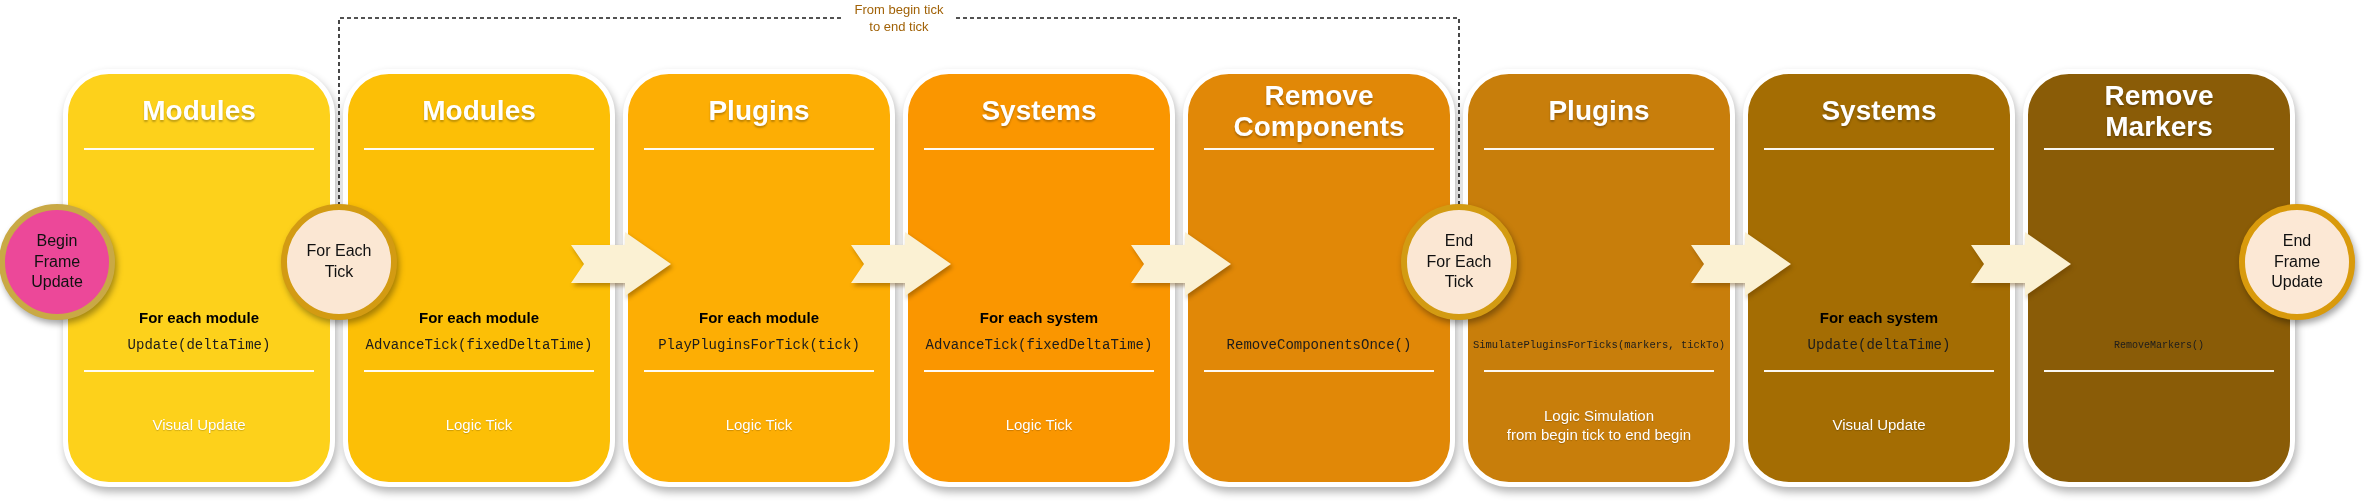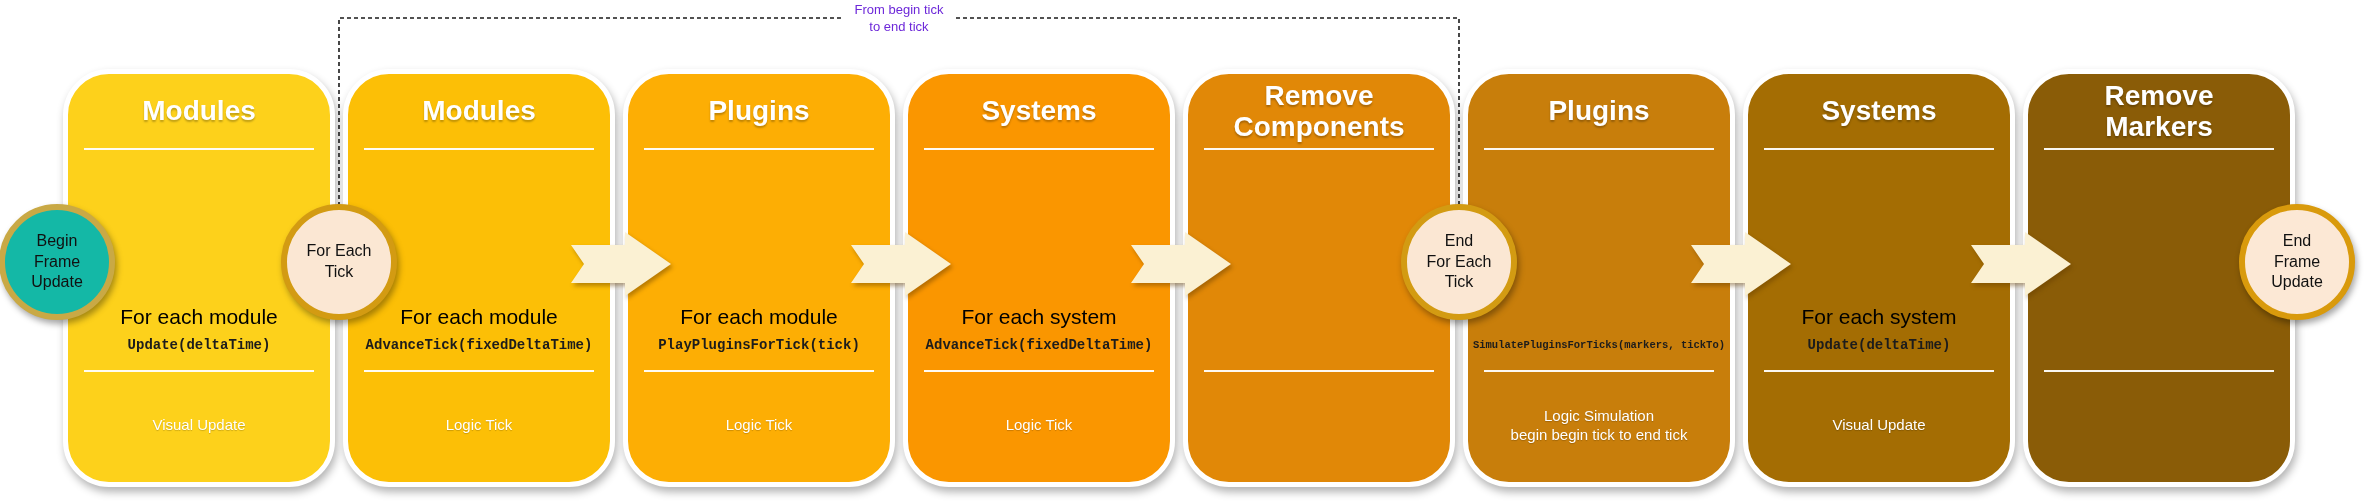--- a/index.html
+++ b/index.html
@@ -8,21 +8,21 @@
     width:2364px;height:503px;
     background:#ffffff;
     font-family:"Liberation Sans", sans-serif;
     overflow:hidden;
   }
   
   #connector-svg{position:absolute;left:0;top:0;z-index:4;}
   .connector-label{
     position:absolute;left:899px;top:2px;transform:translateX(-50%);
     z-index:5;background:#ffffff;padding:0 12px;
-    font-size:13px;line-height:1.3;color:#6d28d9;text-align:center;
+    font-size:13px;line-height:1.3;color:#a16207;text-align:center;
     white-space:pre-line;
   }
   
   .card{
     position:absolute;top:69px;width:262px;height:408px;
     border:5px solid #ffffff;border-radius:46px;
     box-shadow:2px 5px 8px rgba(0,0,0,0.30);
     z-index:1;
   }
   .c0{left:63px}.c1{left:343px}.c2{left:623px}.c3{left:903px}
@@ -33,28 +33,27 @@
     font-size:28px;font-weight:bold;color:#ffffff;
     text-shadow:0 2px 2px rgba(0,0,0,0.25);
     white-space:pre-line;text-align:center;line-height:1.12;
   }
   .sep{position:absolute;left:16px;right:16px;height:0;border-top:2px solid rgba(255,255,255,0.95);}
   .sep1{top:74px}
   .sep2{top:296px}
   .row-foreach{
     position:absolute;left:0;right:0;top:232px;height:22px;
     display:flex;align-items:center;justify-content:center;
-    font-size:21px;color:#000000;
+    font-size:15px;color:#000000;font-weight:bold;
   }
   .row-code{
     position:absolute;left:0;right:0;top:260px;height:22px;
     display:flex;align-items:center;justify-content:center;
     font-family:"Liberation Mono", monospace;font-size:14px;color:#1c1c1c;
     white-space:nowrap;
-    font-weight:bold;
   }
   .c5 .row-code{font-size:10.5px;}
   .c7 .row-code{font-size:10px;}
   .row-label{
     position:absolute;left:8px;right:8px;top:300px;bottom:6px;
     display:flex;align-items:center;justify-content:center;
     font-size:15px;color:#ffffff;text-align:center;line-height:1.3;
     text-shadow:0 1px 1px rgba(0,0,0,0.2);
     white-space:pre-line;
   }
@@ -120,67 +119,69 @@
     <div class="row-code">AdvanceTick(fixedDeltaTime)</div>
     <div class="sep sep2"></div>
     <div class="row-label">Logic Tick</div>
   </div>
 
   <div class="card c4" style="background-color: rgb(225, 136, 7);">
     <div class="card-title">Remove
 Components</div>
     <div class="sep sep1"></div>
     <div class="row-foreach"></div>
+    <div class="row-code">RemoveComponentsOnce()</div>
     <div class="sep sep2"></div>
   </div>
 
   <div class="card c5" style="background-color: rgb(200, 126, 11);">
     <div class="card-title">Plugins</div>
     <div class="sep sep1"></div>
     <div class="row-foreach"></div>
     <div class="row-code">SimulatePluginsForTicks(markers, tickTo)</div>
     <div class="sep sep2"></div>
     <div class="row-label">Logic Simulation
-begin begin tick to end tick</div>
+from begin tick to end begin</div>
   </div>
 
   <div class="card c6" style="background-color: rgb(164, 109, 3);">
     <div class="card-title">Systems</div>
     <div class="sep sep1"></div>
     <div class="row-foreach">For each system</div>
     <div class="row-code">Update(deltaTime)</div>
     <div class="sep sep2"></div>
     <div class="row-label">Visual Update</div>
   </div>
 
   <div class="card c7" style="background-color: rgb(138, 92, 7);">
     <div class="card-title">Remove
 Markers</div>
     <div class="sep sep1"></div>
     <div class="row-foreach"></div>
+    <div class="row-code">RemoveMarkers()</div>
     <div class="sep sep2"></div>
   </div>
 
   <svg class="arrow a0" viewBox="0 0 100 64">
     <polygon points="0,13 54,13 54,0 100,32 54,64 54,51 0,51 13,32" stroke-width="1" fill="#FBF1D3"></polygon>
   </svg>
   <svg class="arrow a1" viewBox="0 0 100 64">
     <polygon points="0,13 54,13 54,0 100,32 54,64 54,51 0,51 13,32" stroke-width="1" fill="#FBF1D3"></polygon>
   </svg>
   <svg class="arrow a2" viewBox="0 0 100 64">
     <polygon points="0,13 54,13 54,0 100,32 54,64 54,51 0,51 13,32" stroke-width="1" fill="#FBF1D3"></polygon>
   </svg>
   <svg class="arrow a3" viewBox="0 0 100 64">
     <polygon points="0,13 54,13 54,0 100,32 54,64 54,51 0,51 13,32" stroke-width="1" fill="#FBF1D3"></polygon>
   </svg>
   <svg class="arrow a4" viewBox="0 0 100 64">
     <polygon points="0,13 54,13 54,0 100,32 54,64 54,51 0,51 13,32" stroke-width="1" fill="#FBF1D3"></polygon>
   </svg>
 
-  <div class="badge b0" style="background-color: #14b8a6; border-color: rgb(201, 169, 69);">
+  <div class="badge b0" style="background-color: #ec4899; border-color: rgb(201, 169, 69);">
     <span>Begin
 Frame
 Update</span>
   </div>
   <div class="badge b1" style="background-color: rgb(251, 231, 211); border-color: rgb(211, 155, 18);">
     <span>For Each
 Tick</span>
   </div>
   <div class="badge b2" style="background-color: rgb(251, 231, 211); border-color: rgb(211, 155, 18);">
     <span>End

